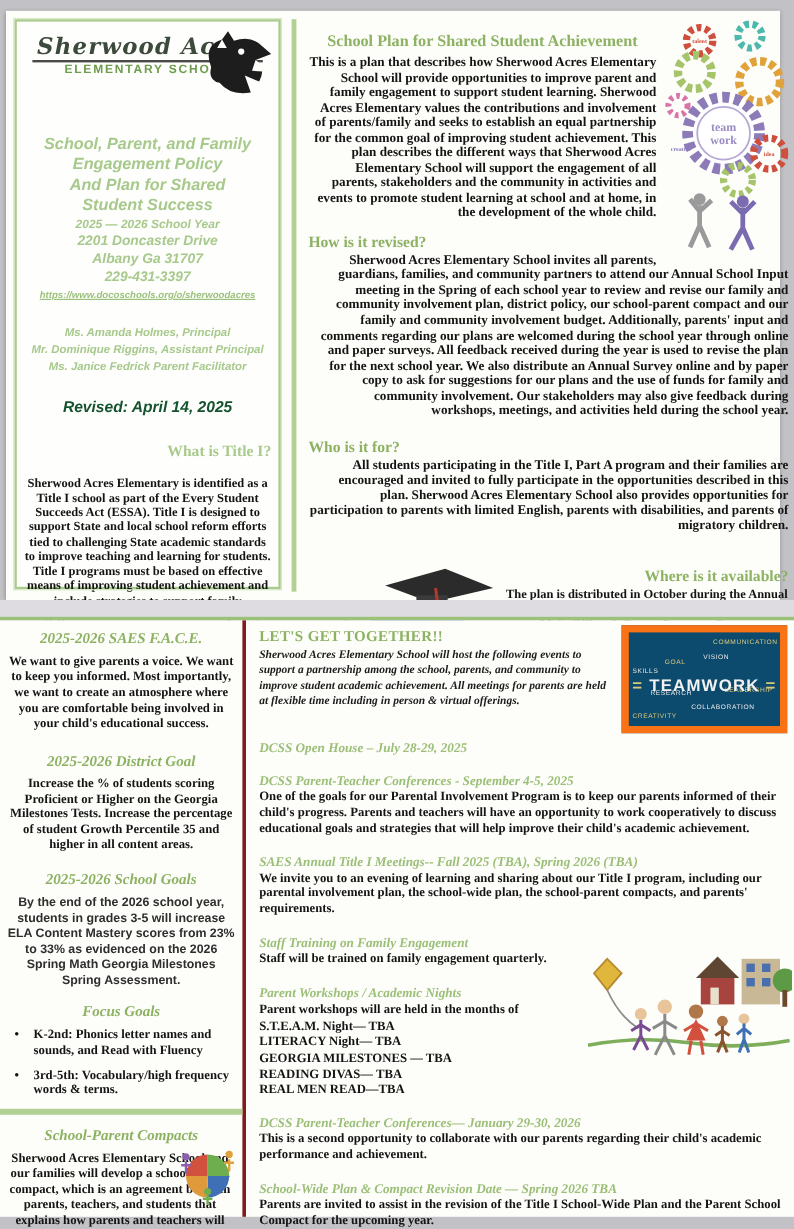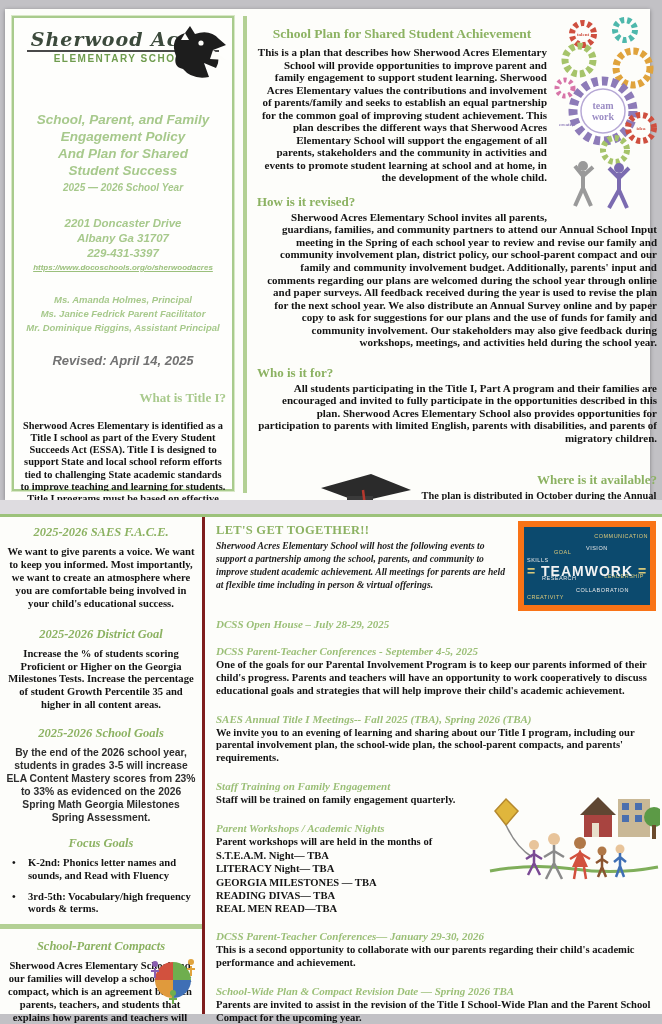--- a/index.html
+++ b/index.html
@@ -29,35 +29,35 @@
     color:#6f9c4e;font-weight:bold;margin-top:1px;
   }
   .panther{position:absolute;right:-2px;top:-4px;}
   .doc-title{
     margin-top:26px;font-family:"Liberation Sans", sans-serif;
     font-style:italic;font-weight:bold;font-size:13.5px;line-height:1.25;
     color:#a7c98c;
   }
   .doc-title-year{font-size:10px;margin-top:2px;}
   .addr{
-    margin-top:22px;font-family:"Liberation Sans", sans-serif;
+    font-family:"Liberation Sans", sans-serif;
     font-style:italic;font-weight:bold;font-size:11.5px;line-height:1.3;color:#a7c98c;
   }
   .site-link{
     display:block;font-size:8px;margin-top:2px;color:#9bc07c;
     font-family:"Liberation Sans", sans-serif;font-style:italic;font-weight:bold;
     text-decoration:underline;
   }
   .staff{
     margin-top:20px;font-family:"Liberation Sans", sans-serif;
     font-style:italic;font-weight:bold;font-size:9.5px;line-height:1.45;color:#a7c98c;
   }
   .revised{
     margin-top:18px;font-family:"Liberation Sans", sans-serif;
-    font-style:italic;font-weight:bold;font-size:13px;color:#737373;
+    font-style:italic;font-weight:bold;font-size:13px;color:#14532d;
   }
   .t1-head{
     margin-top:22px;text-align:right;font-weight:bold;font-size:13px;color:#a9ca8d;
   }
   .t1-body{
     margin-top:14px;font-weight:bold;font-size:10.4px;line-height:1.18;
     color:#141414;text-align:center;
   }
   .right-panel{
     position:absolute;left:238px;top:7px;width:400px;height:477px;
@@ -168,22 +168,22 @@
 
     <div class="addr">
       <span style="display:block">2201 Doncaster Drive</span>
       <span style="display:block">Albany Ga 31707</span>
       <span style="display:block">229-431-3397</span>
       <a class="site-link">https://www.docoschools.org/o/sherwoodacres</a>
     </div>
 
     <div class="staff">
       <span style="display:block">Ms. Amanda  Holmes, Principal</span>
+      <span style="display:block">Mr. Dominique Riggins, Assistant Principal</span>
       <span style="display:block">Ms. Janice Fedrick Parent Facilitator</span>
-      <span style="display:block">Mr. Dominique Riggins, Assistant Principal</span>
     </div>
 
     <div class="revised">Revised: April 14, 2025</div>
 
     <div class="t1-head">What is Title I?</div>
     <div class="t1-body">Sherwood Acres Elementary is identified as a Title I school as part of the Every Student Succeeds Act (ESSA). Title I is designed to support State and local school reform efforts tied to challenging State academic standards to improve teaching and learning for students. Title I programs must be based on effective means of improving student achievement and include strategies to support family engagement. All Title I schools must jointly develop with parents and family engagement policy.</div>
   </div>
 
   <div class="right-panel">
     <span class="gears-art">

